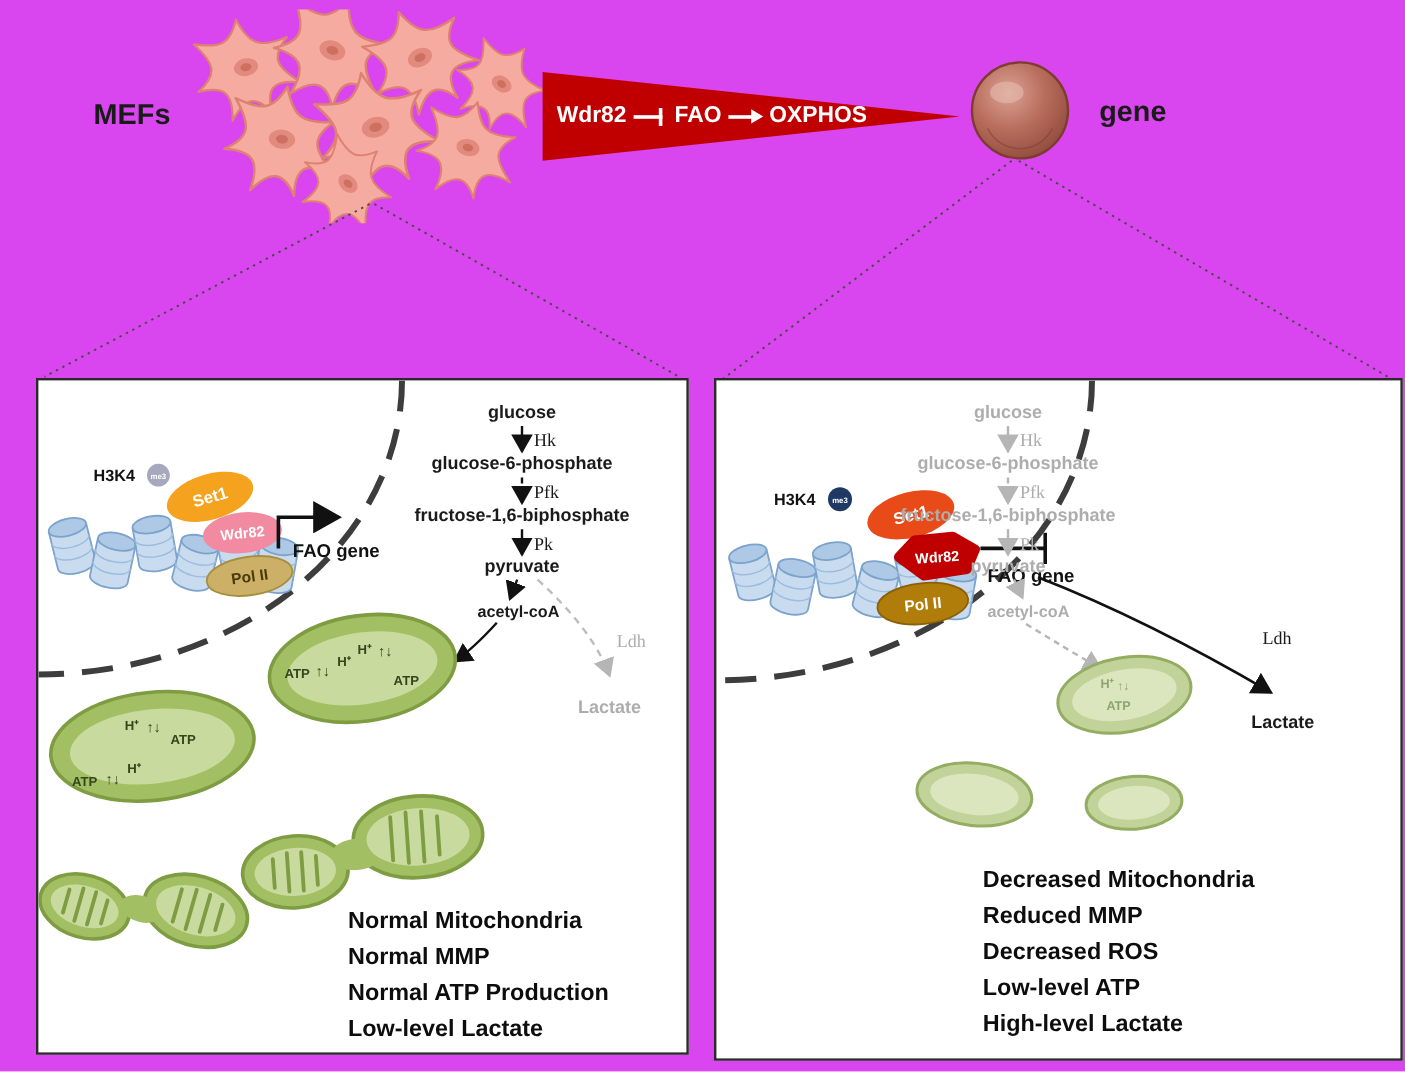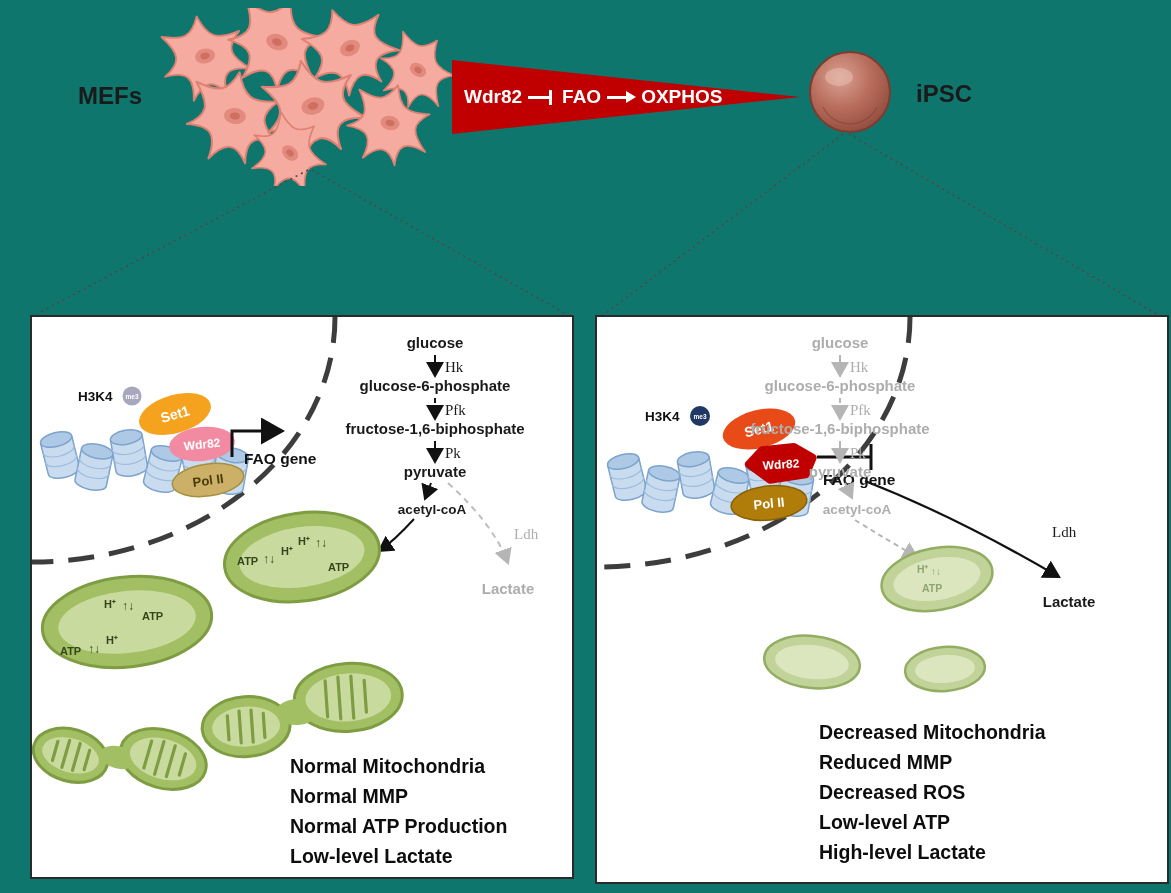--- a/index.html
+++ b/index.html
@@ -1,16 +1,16 @@
 <!DOCTYPE html>
 <html><head>
 <meta charset="utf-8">
 <style>
   html,body{margin:0;padding:0;background:#ffffff;}
-  .stage{position:relative;width:1171px;height:893px;background:#0f766e;overflow:hidden;
+  .stage{position:relative;width:1171px;height:893px;background:#d946ef;overflow:hidden;
          font-family:"Liberation Sans",sans-serif;color:#111;}
   .abs{position:absolute;}
   .big-label{position:absolute;font-size:24px;font-weight:bold;color:#1a1a1a;}
   .panel{position:absolute;border:2px solid #2a2a2a;background:#fff;}
   
   .redtext{position:absolute;inset:0;display:flex;align-items:center;gap:6px;
            padding-left:12px;color:#fff;font-weight:bold;font-size:19px;}
   .inhibit{display:inline-block;width:24px;height:3px;background:#fff;position:relative;margin-right:4px;}
   .inhibit::after{content:"";position:absolute;right:0;top:-6px;width:3px;height:15px;background:#fff;}
   .rarrow{display:inline-block;width:20px;height:3px;background:#fff;position:relative;margin-right:8px;}
@@ -84,21 +84,21 @@
         <stop offset="0%" stop-color="#dba294"></stop>
         <stop offset="50%" stop-color="#b96e5d"></stop>
         <stop offset="100%" stop-color="#8f4a3b"></stop>
       </radialGradient>
     </defs>
     <circle cx="44" cy="44" r="40" fill="url(#ipsg)" stroke="#7c3d30" stroke-width="2"></circle>
     <ellipse cx="33" cy="29" rx="14" ry="9" fill="#e7c0b2" opacity="0.55"></ellipse>
     <path d="M 17 59 A 30 30 0 0 0 71 59" fill="none" stroke="#7c3d30" stroke-width="1.2" opacity="0.5"></path>
   </svg>
 
-  <div class="big-label" style="left:916px;top:80px;">iPSC</div>
+  <div class="big-label" style="left:916px;top:80px;">gene</div>
 
   <svg class="abs" style="left:0;top:0;pointer-events:none;" width="1171" height="893">
     <line class="dot" x1="308" y1="170" x2="37" y2="314"></line>
     <line class="dot" x1="312" y1="170" x2="566" y2="314"></line>
     <line class="dot" x1="843" y1="134" x2="602" y2="316"></line>
     <line class="dot" x1="849" y1="134" x2="1160" y2="316"></line>
   </svg>
 
   <div class="panel" style="left:30px;top:315px;width:540px;height:560px;">
     <svg width="536" height="556" viewBox="0 0 536 556">

